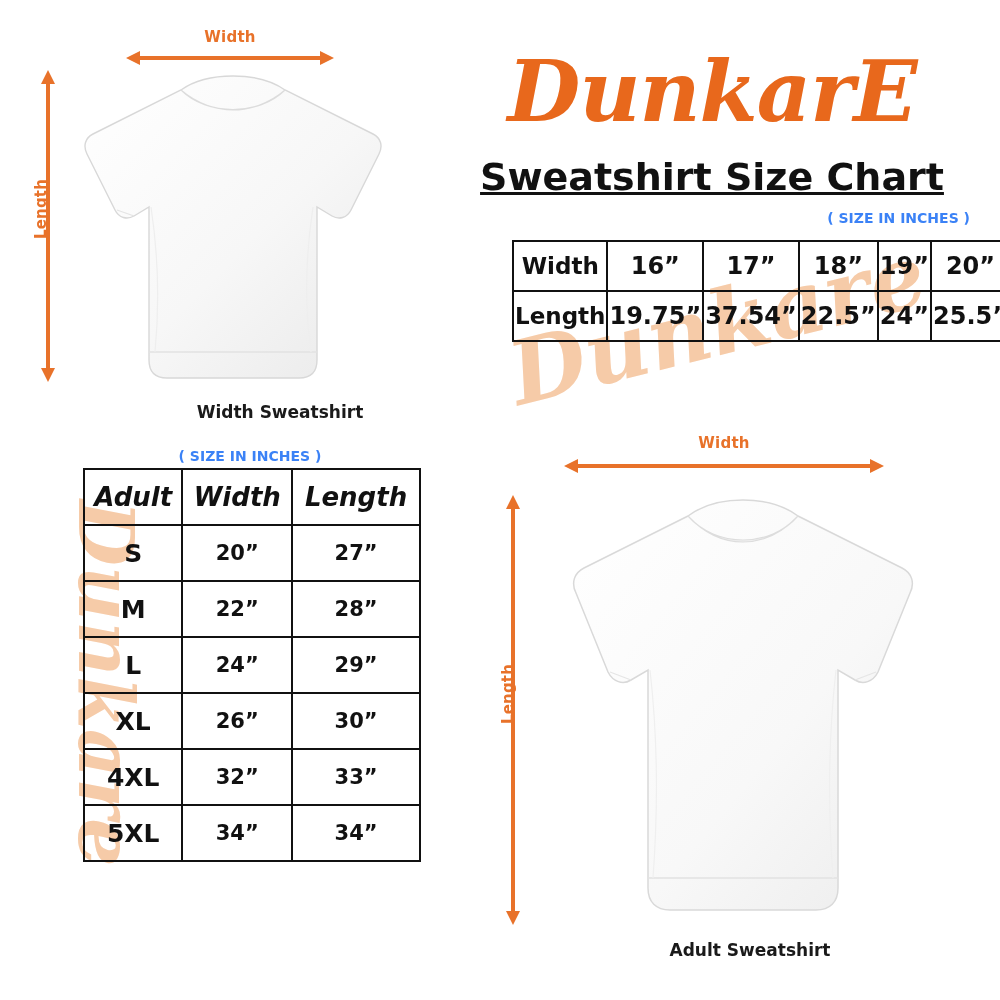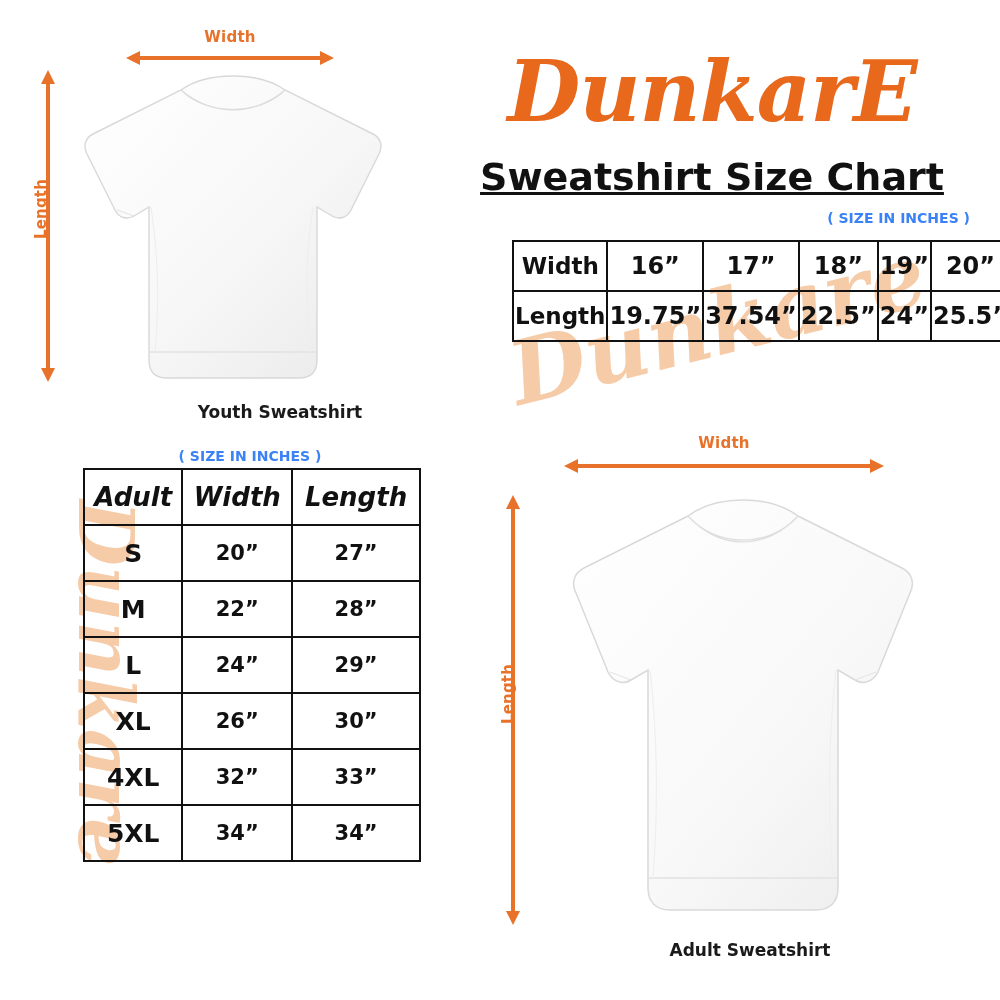--- a/index.html
+++ b/index.html
@@ -140,21 +140,21 @@
 
 <div class="abs" style="left:40px; top:70px; width:16px; height:312px;">
   <svg width="16" height="312" viewBox="0 0 16 312" xmlns="http://www.w3.org/2000/svg">
     <line x1="8" y1="8" x2="8" y2="304" stroke="#E8722A" stroke-width="4"></line>
     <polygon points="8,0 1,14 15,14" fill="#E8722A"></polygon>
     <polygon points="8,312 1,298 15,298" fill="#E8722A"></polygon>
   </svg>
 </div>
 <div class="abs arrow-label" style="left:-4px; top:200px; width:90px; text-align:center; transform:rotate(-90deg);">Length</div>
 
-<div class="abs caption" style="left:140px; top:402px; width:280px;">Youth Sweatshirt</div>
+<div class="abs caption" style="left:140px; top:402px; width:280px;">Width Sweatshirt</div>
 
 <div class="abs" id="brand-logo" style="left:432px; top:42px;">DunkarE</div>
 <div class="abs" id="brand-subtitle" style="left:432px; top:155px;">Sweatshirt Size Chart</div>
 <div class="abs units" style="left:432px; top:210px; width:560px; text-align:right; padding-right:22px; box-sizing:border-box;">( SIZE IN INCHES )</div>
 
 <div class="abs" style="left:512px; top:240px;">
   <table class="size-table" id="youth-table">
     <tbody>
       <tr>
         <td class="rowhead">Width</td>

